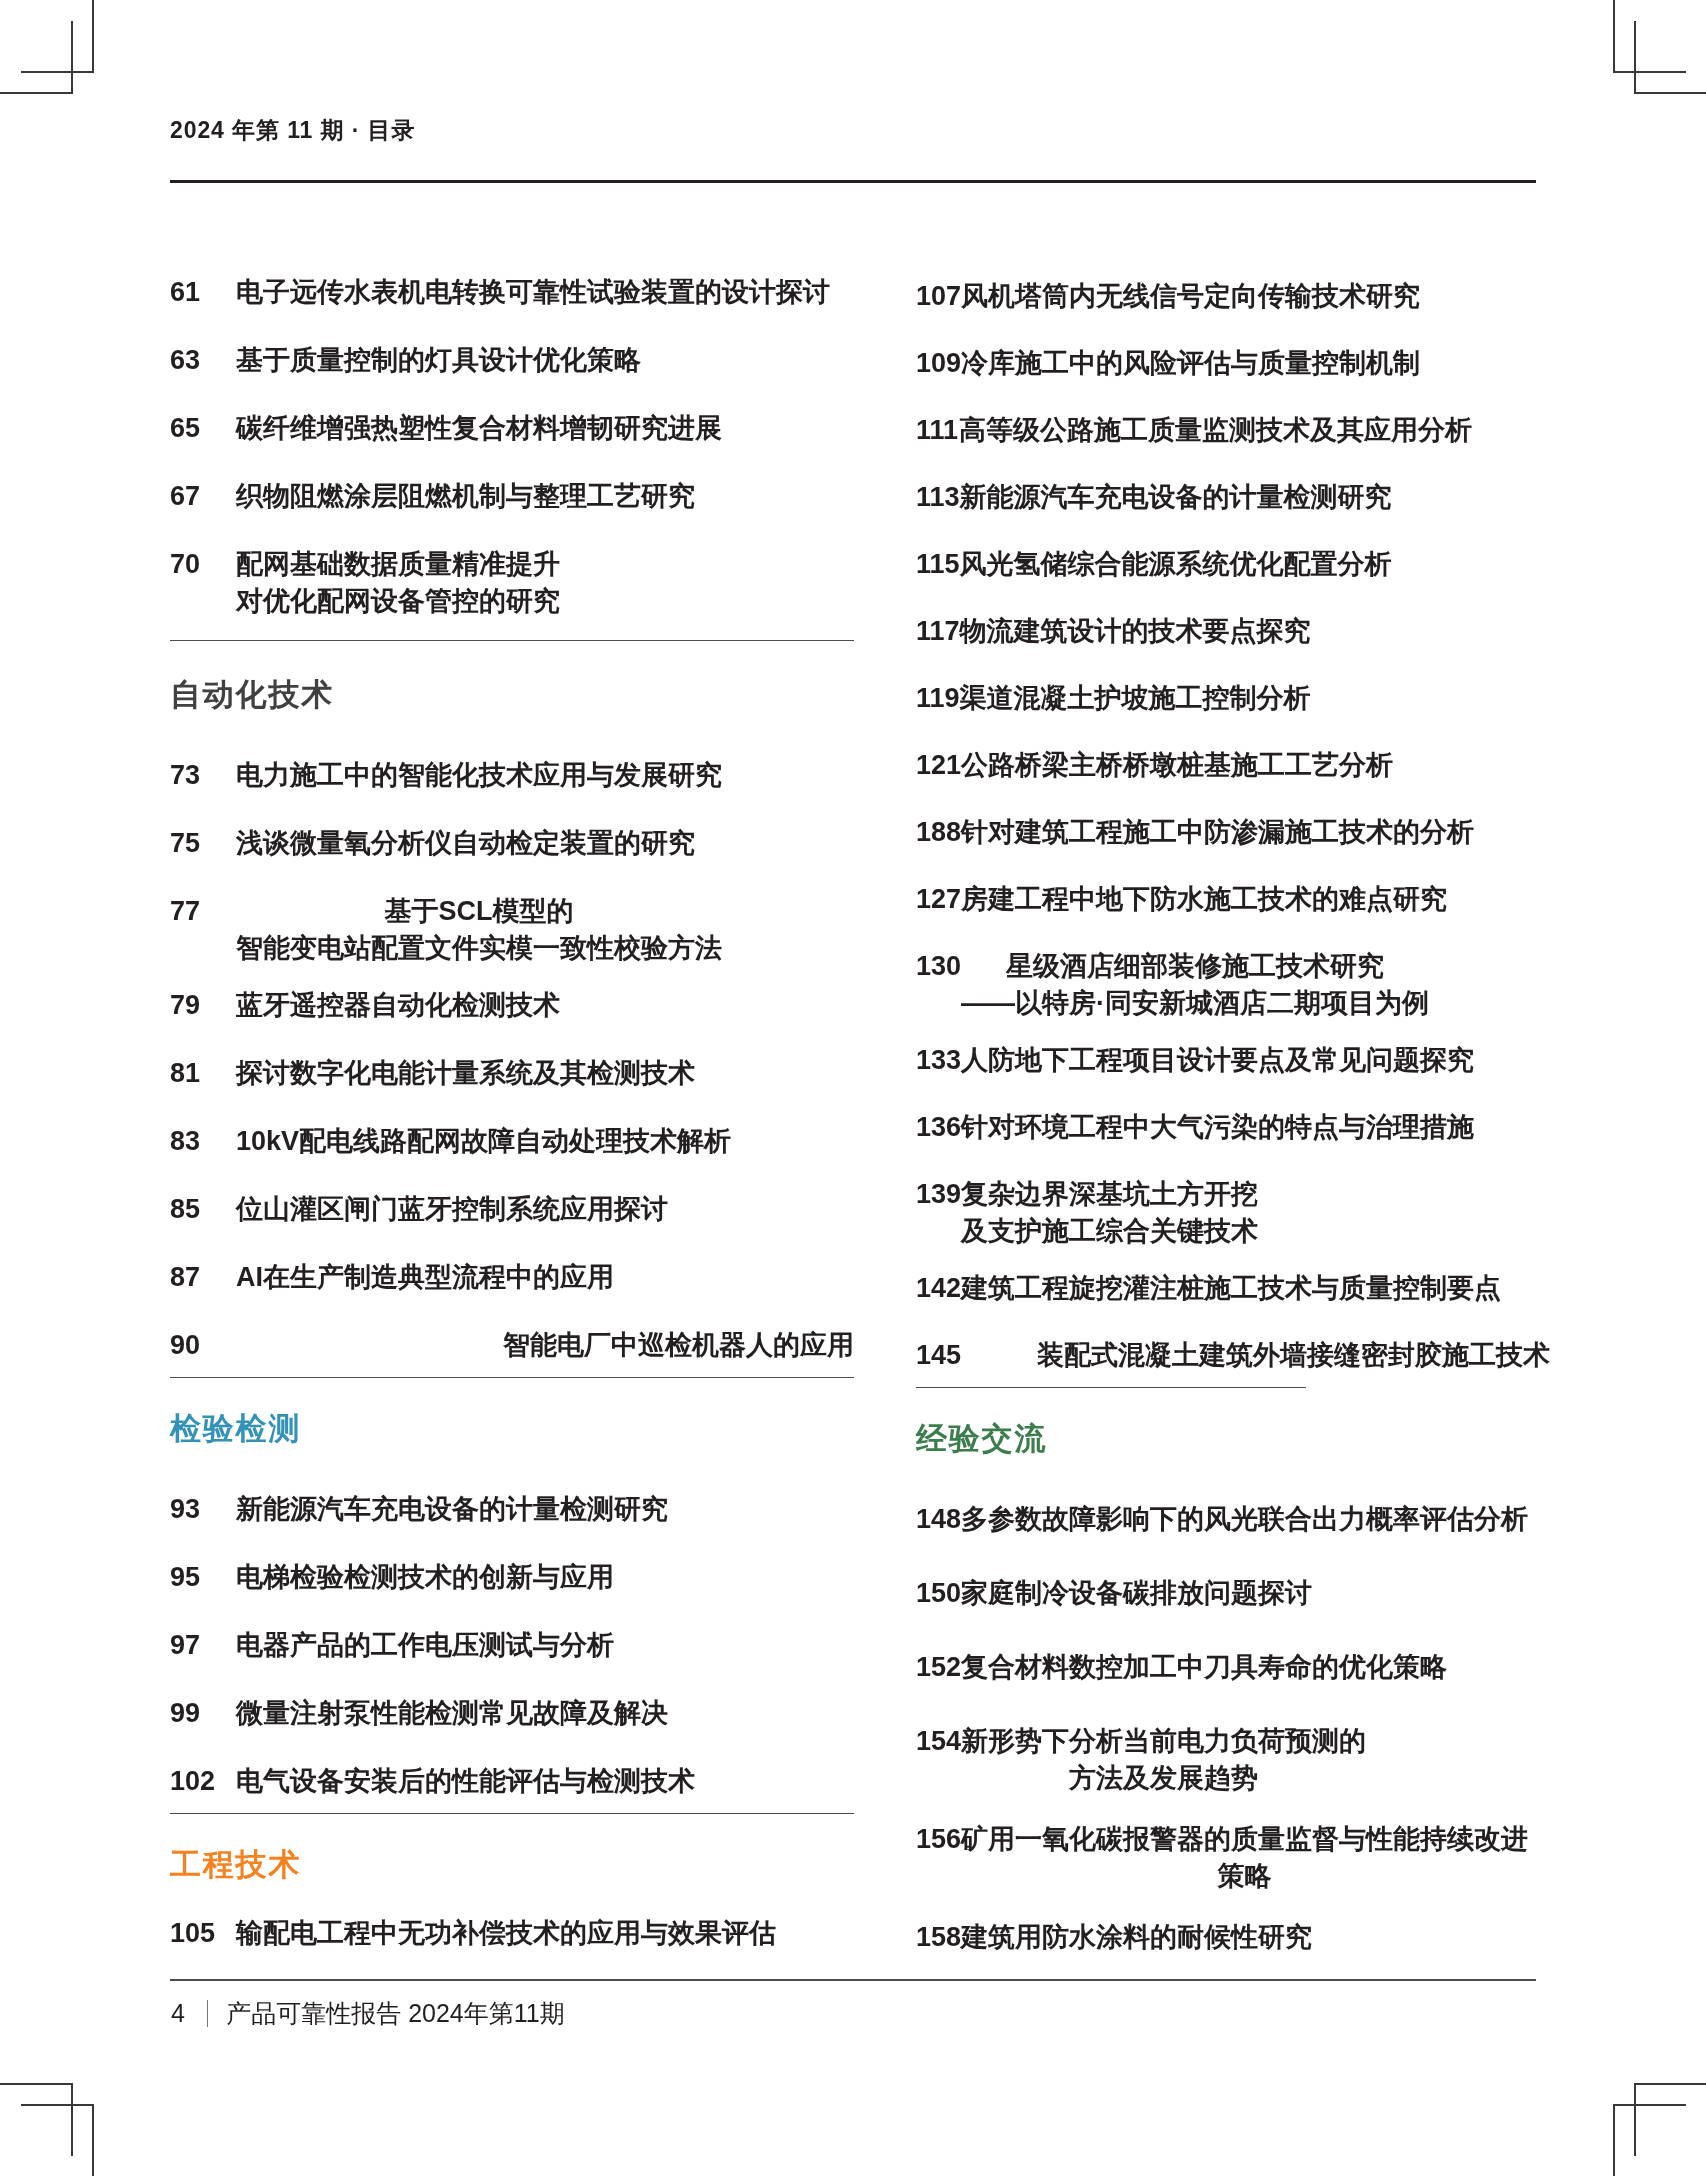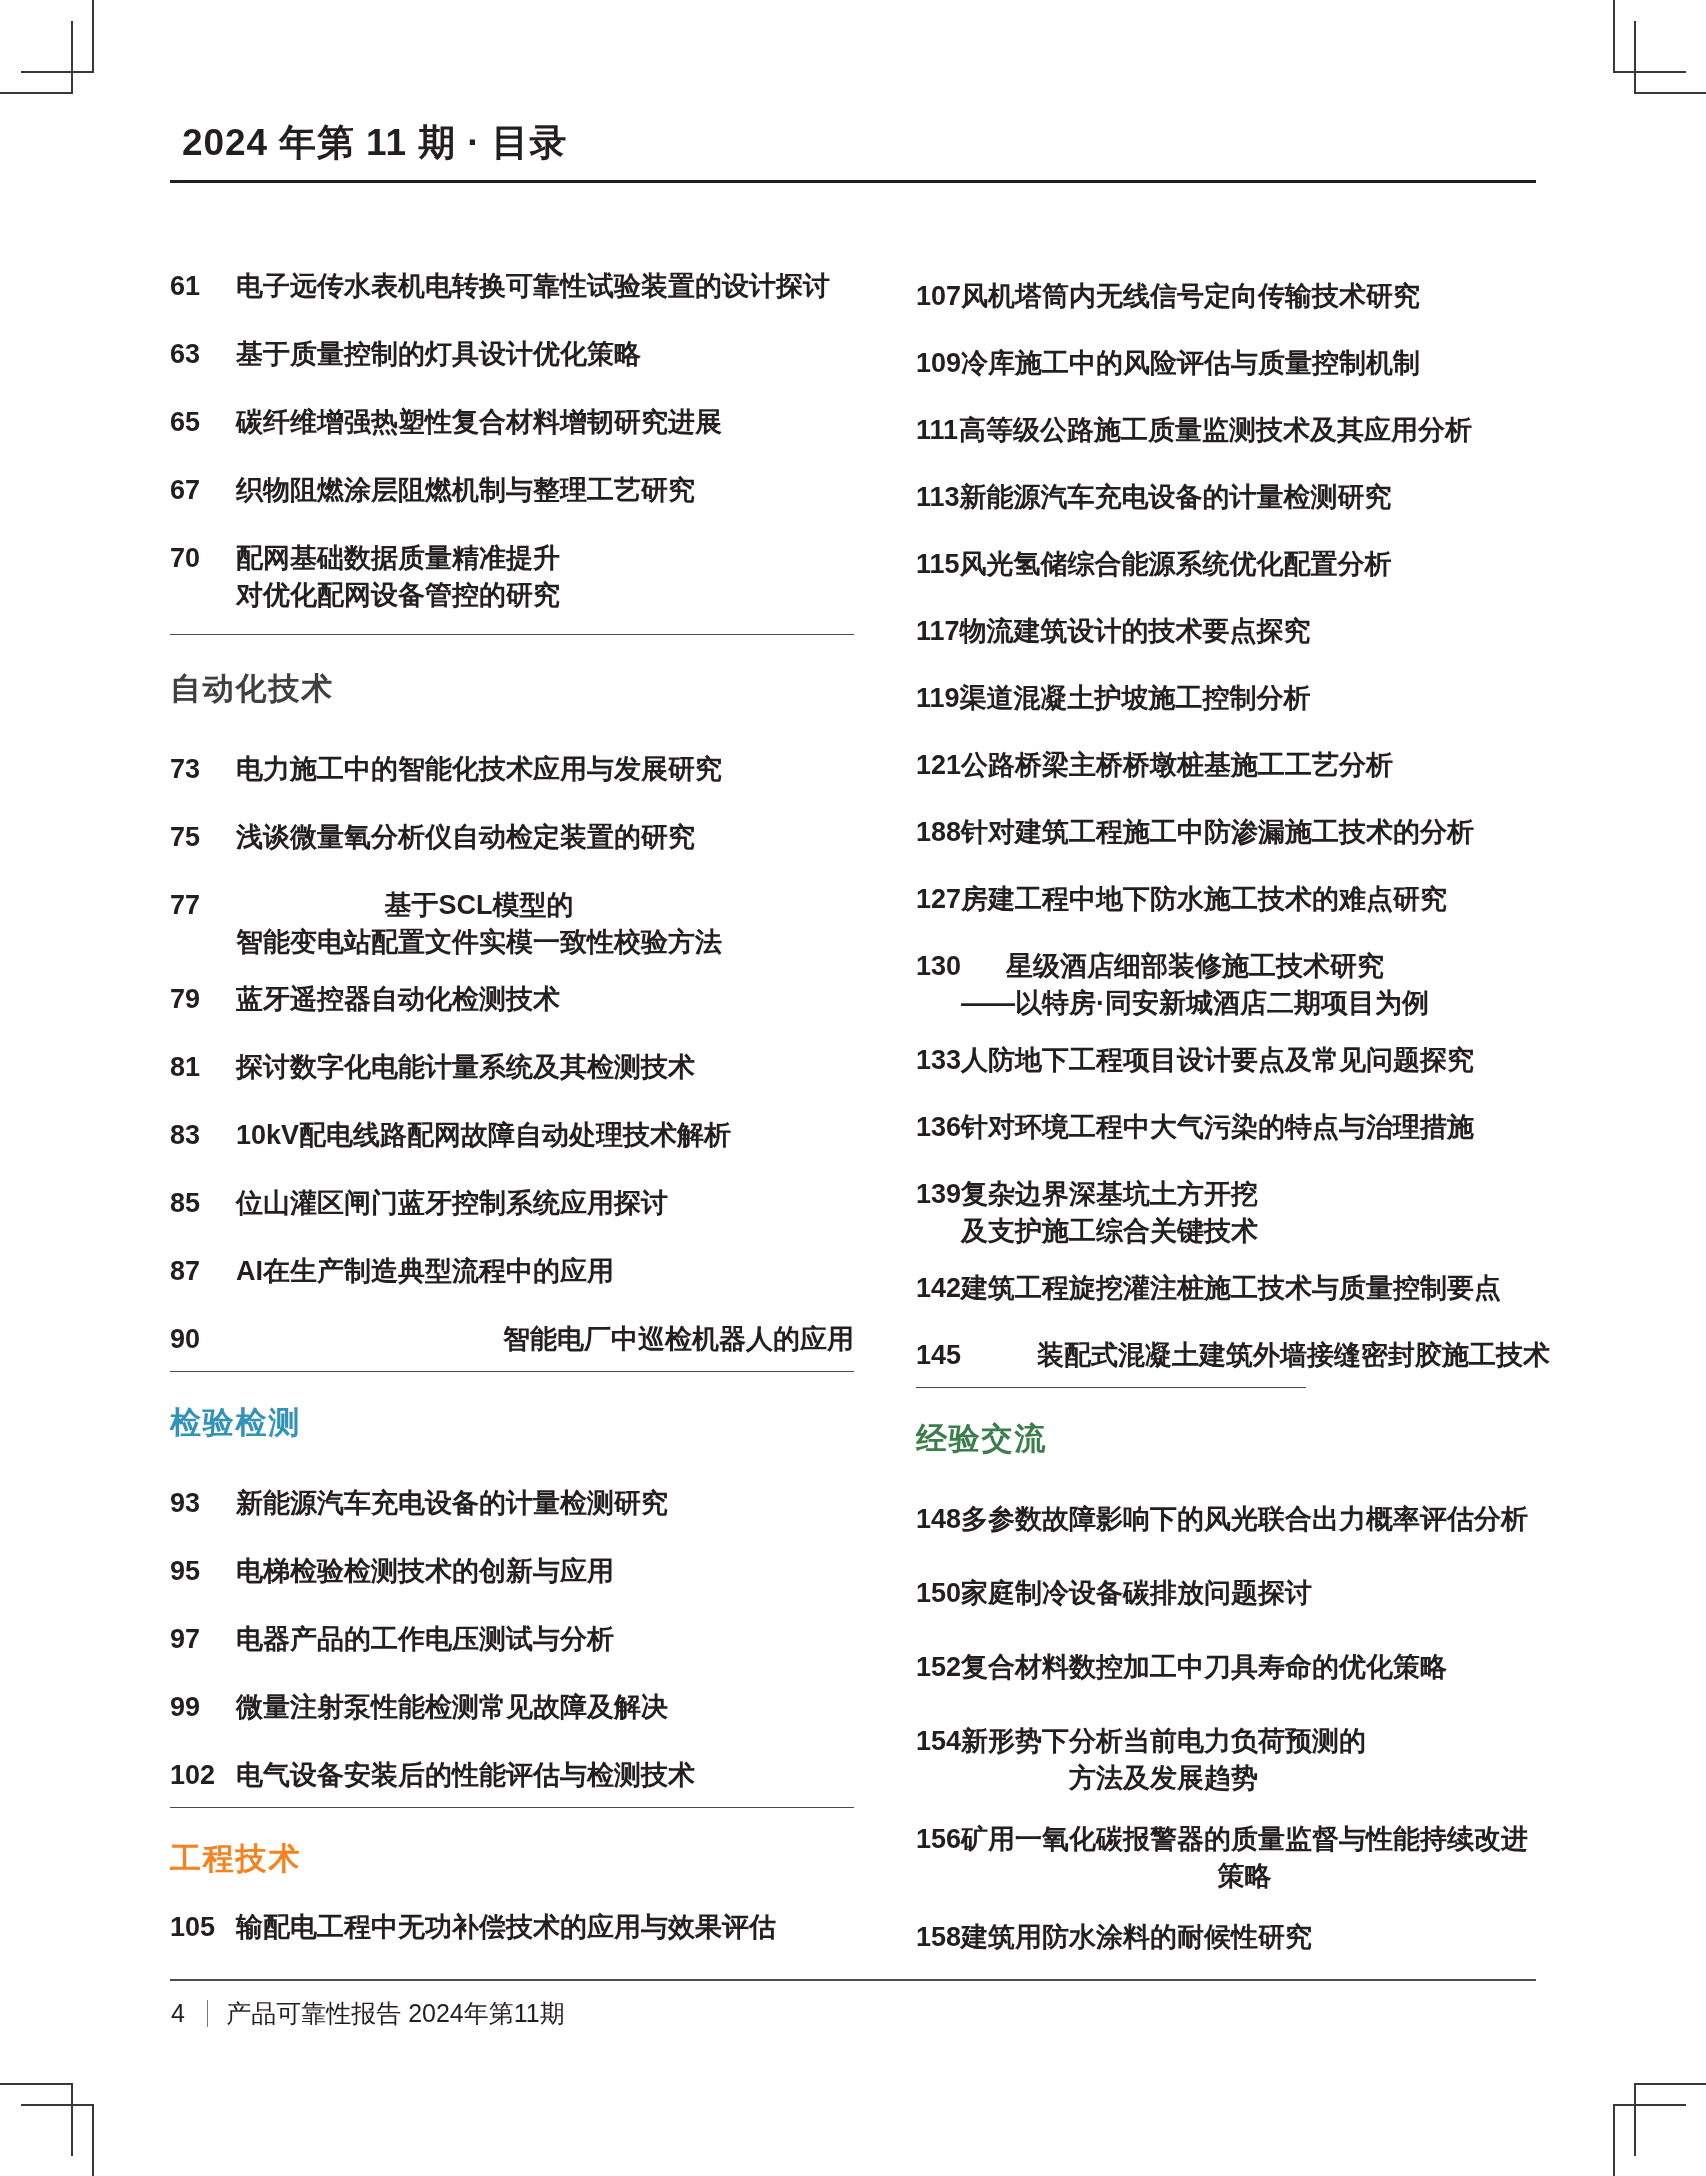--- a/index.html
+++ b/index.html
@@ -9,28 +9,28 @@
     height:2176px;
     background:#ffffff;
     overflow:hidden;
     font-family:"Liberation Sans","DejaVu Sans",sans-serif;
     color:#231f20;
   }
   
   .cm{position:absolute;background:#38383a;}
   
   .page-title{
-    position:absolute;left:170px;top:112px;margin:12px;
-    font-size:37px;line-height:37px;font-weight:700;letter-spacing:0.9px;color:#231f20;text-align:center;
+    position:absolute;left:170px;top:112px;margin:0;
+    font-size:23px;line-height:37px;font-weight:700;letter-spacing:0.9px;color:#231f20;text-align:center;
   }
   .head-rule{position:absolute;left:170px;top:180px;width:1366px;height:2.8px;background:#231f20;}
   .foot-rule{position:absolute;left:170px;top:1979px;width:1366px;height:1.8px;background:#4d4d4f;}
   
   .col{position:absolute;}
-  .col-left{left:170px;top:268px;width:684px;}
+  .col-left{left:170px;top:274px;width:684px;}
   .col-right{left:916px;top:278px;width:634px;}
   
   .entry{
     display:flex;align-items:flex-start;
     margin-bottom:31px;
     font-size:27px;line-height:37px;font-weight:700;color:#231f20;
   }
   .col-right .entry{margin-bottom:30px;}
   .entry .num{flex:0 0 66px;}
   .col-right .entry .num{flex:0 0 43px;}

